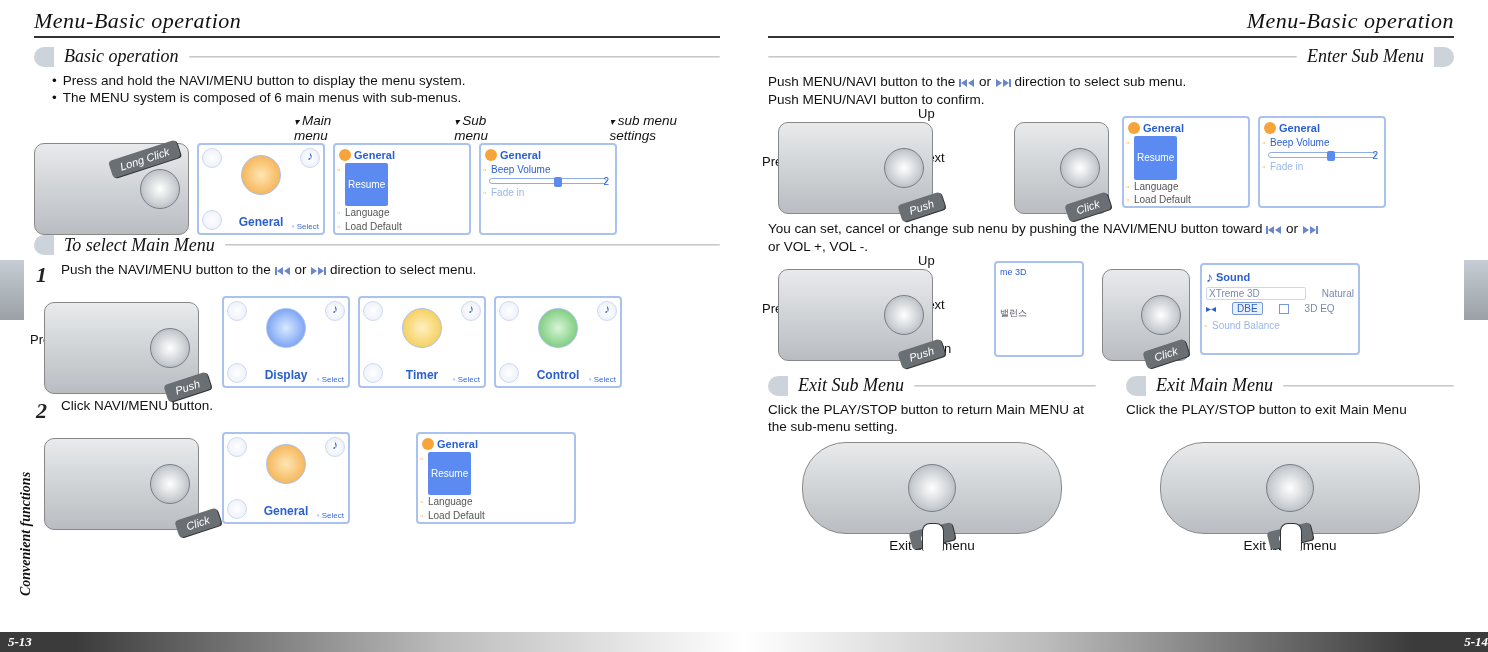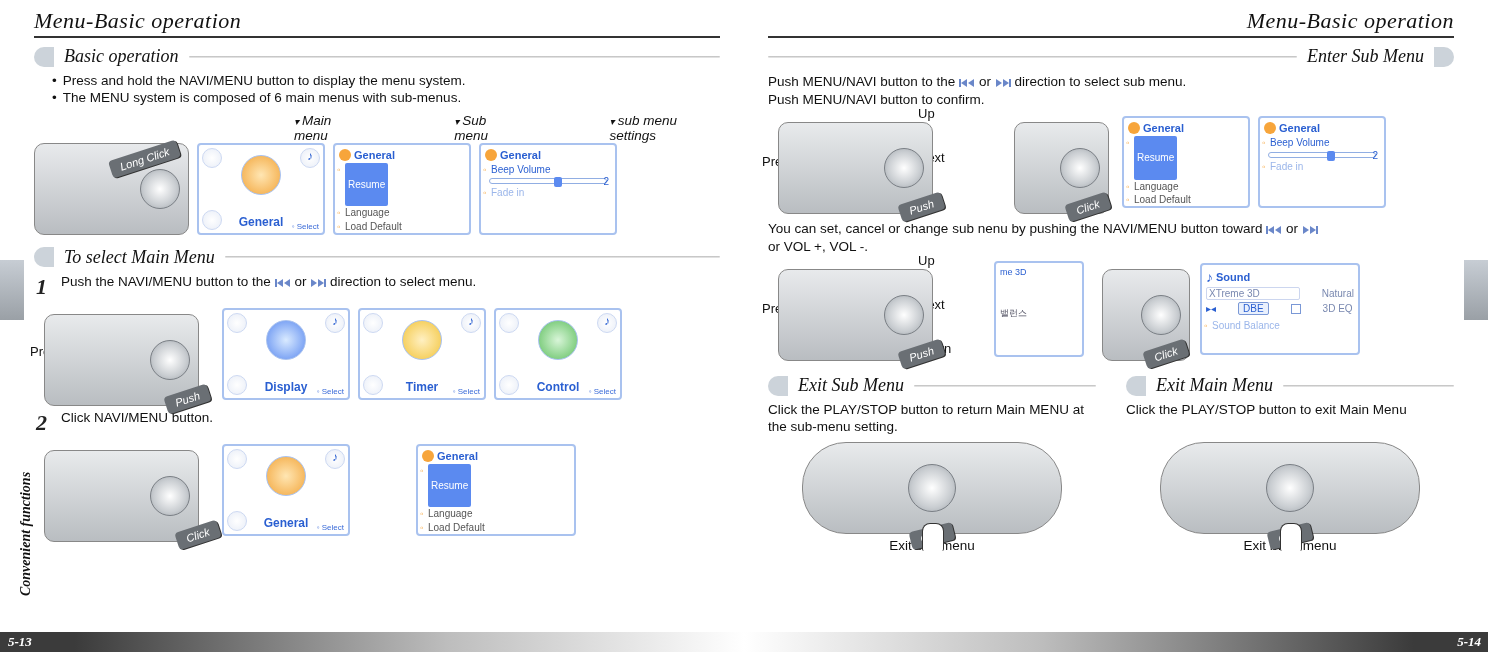--- a/index.html
+++ b/index.html
@@ -67,30 +67,30 @@
   .bottom-device::before { content:""; position:absolute; left:50%; top:50%; transform:translate(-50%,-50%); width:46px; height:46px; border-radius:50%; background: radial-gradient(#fff,#c9cdd1 60%,#9aa0a6); border:1px solid #7a7f85; }
   .bottom-device .hb { position:absolute; left:50%; bottom:-12px; transform:translateX(-50%) rotate(-14deg); background:#6a6f74;color:#fff;font-size:11px;padding:3px 10px;border-radius:4px;box-shadow:1px 1px 0 #333;font-style:italic;}
   .hand { position:absolute; left:46%; bottom:-18px; width:22px;height:28px;background:#fff;border:1px solid #333;border-bottom:none;border-radius:8px 8px 2px 2px; }
 
   .exit-caption { text-align:center; font-size:13.5px; margin-top:4px; }
 
   .side-label { position: absolute; bottom: 60px; font-family: Georgia, serif; font-style: italic; font-weight: bold; font-size: 14px; transform: rotate(-90deg); transform-origin: left top; white-space: nowrap; }
   .side-label.left { left: 18px; bottom: 40px; transform: rotate(-90deg); }
   .page-num { position: absolute; bottom: 2px; color: #fff; font-family: Georgia, serif; font-style: italic; font-size: 13px; font-weight: bold; }
   .page-num.left { left: 8px; }
-  .page-num.right { right: 7px; text-align: right; }
+  .page-num.right { right: 0; text-align: right; }
   .footer-grad { position:absolute; bottom:0; height:20px; background: linear-gradient(to right,#3b3b3b, #b5b5b5 60%, #fff); }
   .page:first-child .footer-grad { left:0; width: 100%; background: linear-gradient(to right,#3b3b3b 10%, #bdbdbd 60%, #fff); }
   .page:last-child .footer-grad { right:0; width: 100%; background: linear-gradient(to left,#3b3b3b 10%, #bdbdbd 60%, #fff); }
 
   .left-stripe { position:absolute; left:0; top:260px; width:24px; height:60px; background: linear-gradient(#c7cdd4,#9aa0a6); }
   .right-stripe { position:absolute; right:0; top:260px; width:24px; height:60px; background: linear-gradient(#c7cdd4,#9aa0a6); }
 
   .sound-box { font-size:10px; }
-  .sound-box .row2 { display:flex; gap:22px; margin:2px 0; align-items:center; }
+  .sound-box .row2 { display:flex; gap:16px; margin:2px 0; align-items:center; }
   .chk { width:10px;height:10px;border:1px solid #7a98d6; display:inline-block; }
   .btn-dbe { border:1px solid #7a98d6;border-radius:2px;padding:0 4px;color:#2a5fd1;background:#e9f0fd; }
   .eq-card { width:90px;height:96px;border:2px solid #a9c2ef;border-radius:4px;background:#fff;padding:4px;font-size:9px;color:#556; }
 </style>
 </head>
 <body>
 
 <div class="spread">
 
   <div class="page">
@@ -141,21 +141,21 @@
         <div style="position:relative;">
           <div class="slider">
               <div class="knob"></div>
             </div>
           <span style="position:absolute;right:2px;top:-2px;font-size:10px;color:#2a5fd1;">2</span>
         </div>
         <div class="item fade">Fade in</div>
       </div>
     </div>
 
-    <div class="section-head" style="margin-top:12px;">
+    <div class="section-head" style="margin-top:0;">
       <div class="tab-left"></div>
       <div class="label">To select Main Menu</div>
       <div class="rule"></div>
     </div>
     <div class="step">
       <span class="step-num" data-n="1">1</span>
       <span>
         <span>Push the NAVI/MENU button to the</span>
         <span class="inline-icon">
             <span class="bar"></span>

